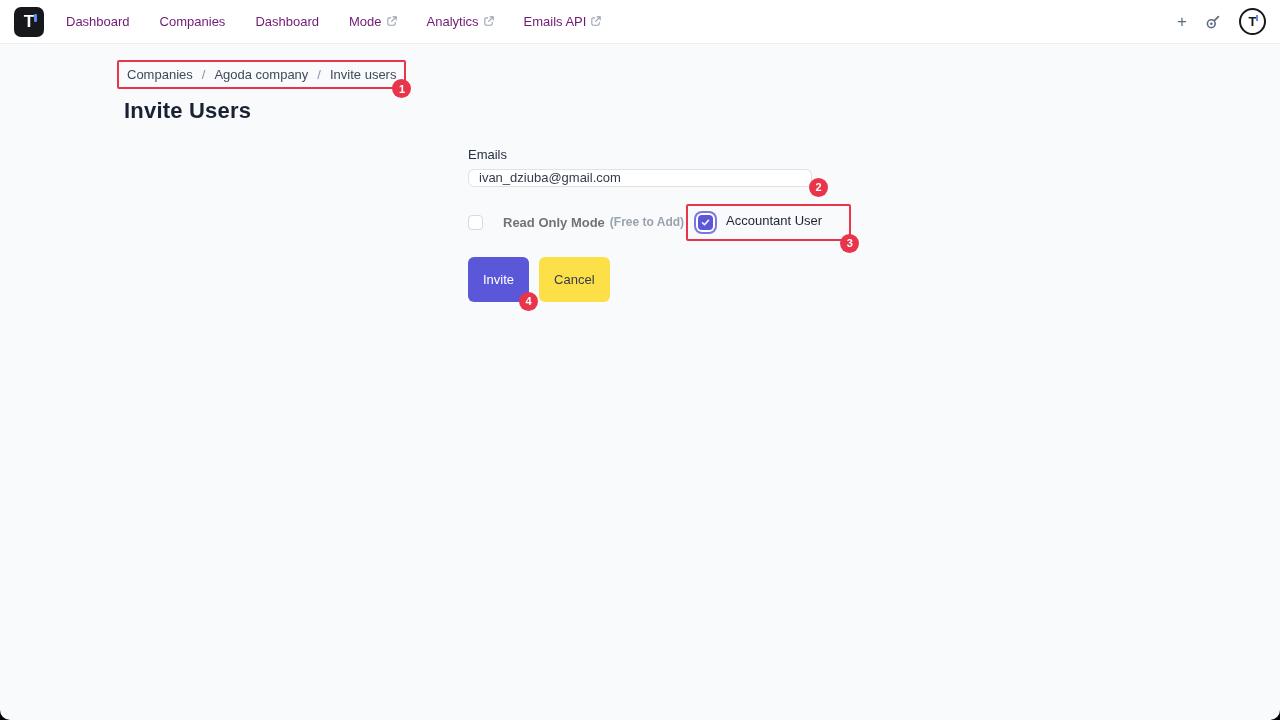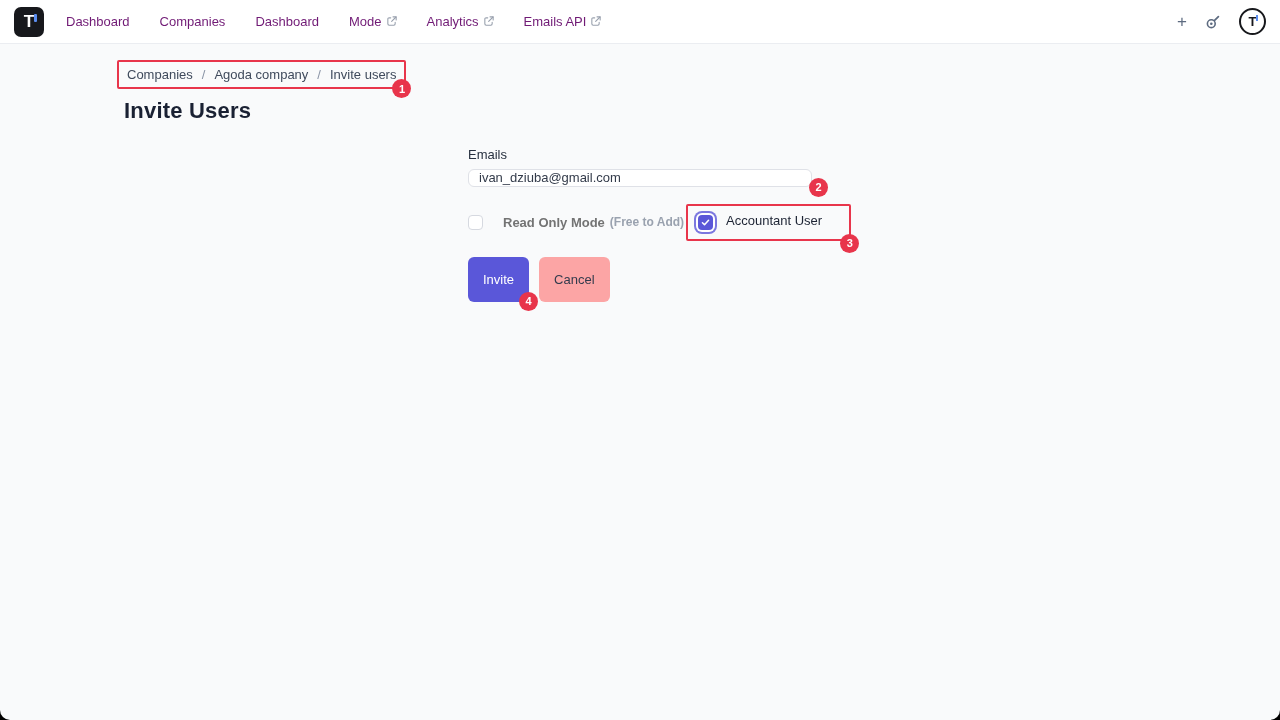--- a/index.html
+++ b/index.html
@@ -108,21 +108,21 @@
   .accountant-label { margin-left: 11px; font-size: 13px; font-weight: 500; color: #1d2434; cursor: pointer; white-space: nowrap; }
   .badge-3 { right: -10px; bottom: -14px; }
 
   .buttons-row { margin-top: 16px; display: flex; gap: 10px; }
   .btn {
     height: 45px; border: none; border-radius: 6px; padding: 0 15px;
     font-size: 13px; font-family: "Liberation Sans", sans-serif; cursor: pointer;
   }
   .btn-wrap { position: relative; }
   .btn-primary { background: #5a57d9; color: #ffffff; font-weight: 500; }
-  .btn-secondary { background: #fca5a5; color: #333b4d; font-weight: 500; }
+  .btn-secondary { background: #fde047; color: #333b4d; font-weight: 500; }
   .badge-4 { right: -9px; bottom: -9px; }
 </style>
 </head>
 <body>
 
 <div class="page">
 
   <header class="navbar">
     <div class="logo">
       <span>T</span>

